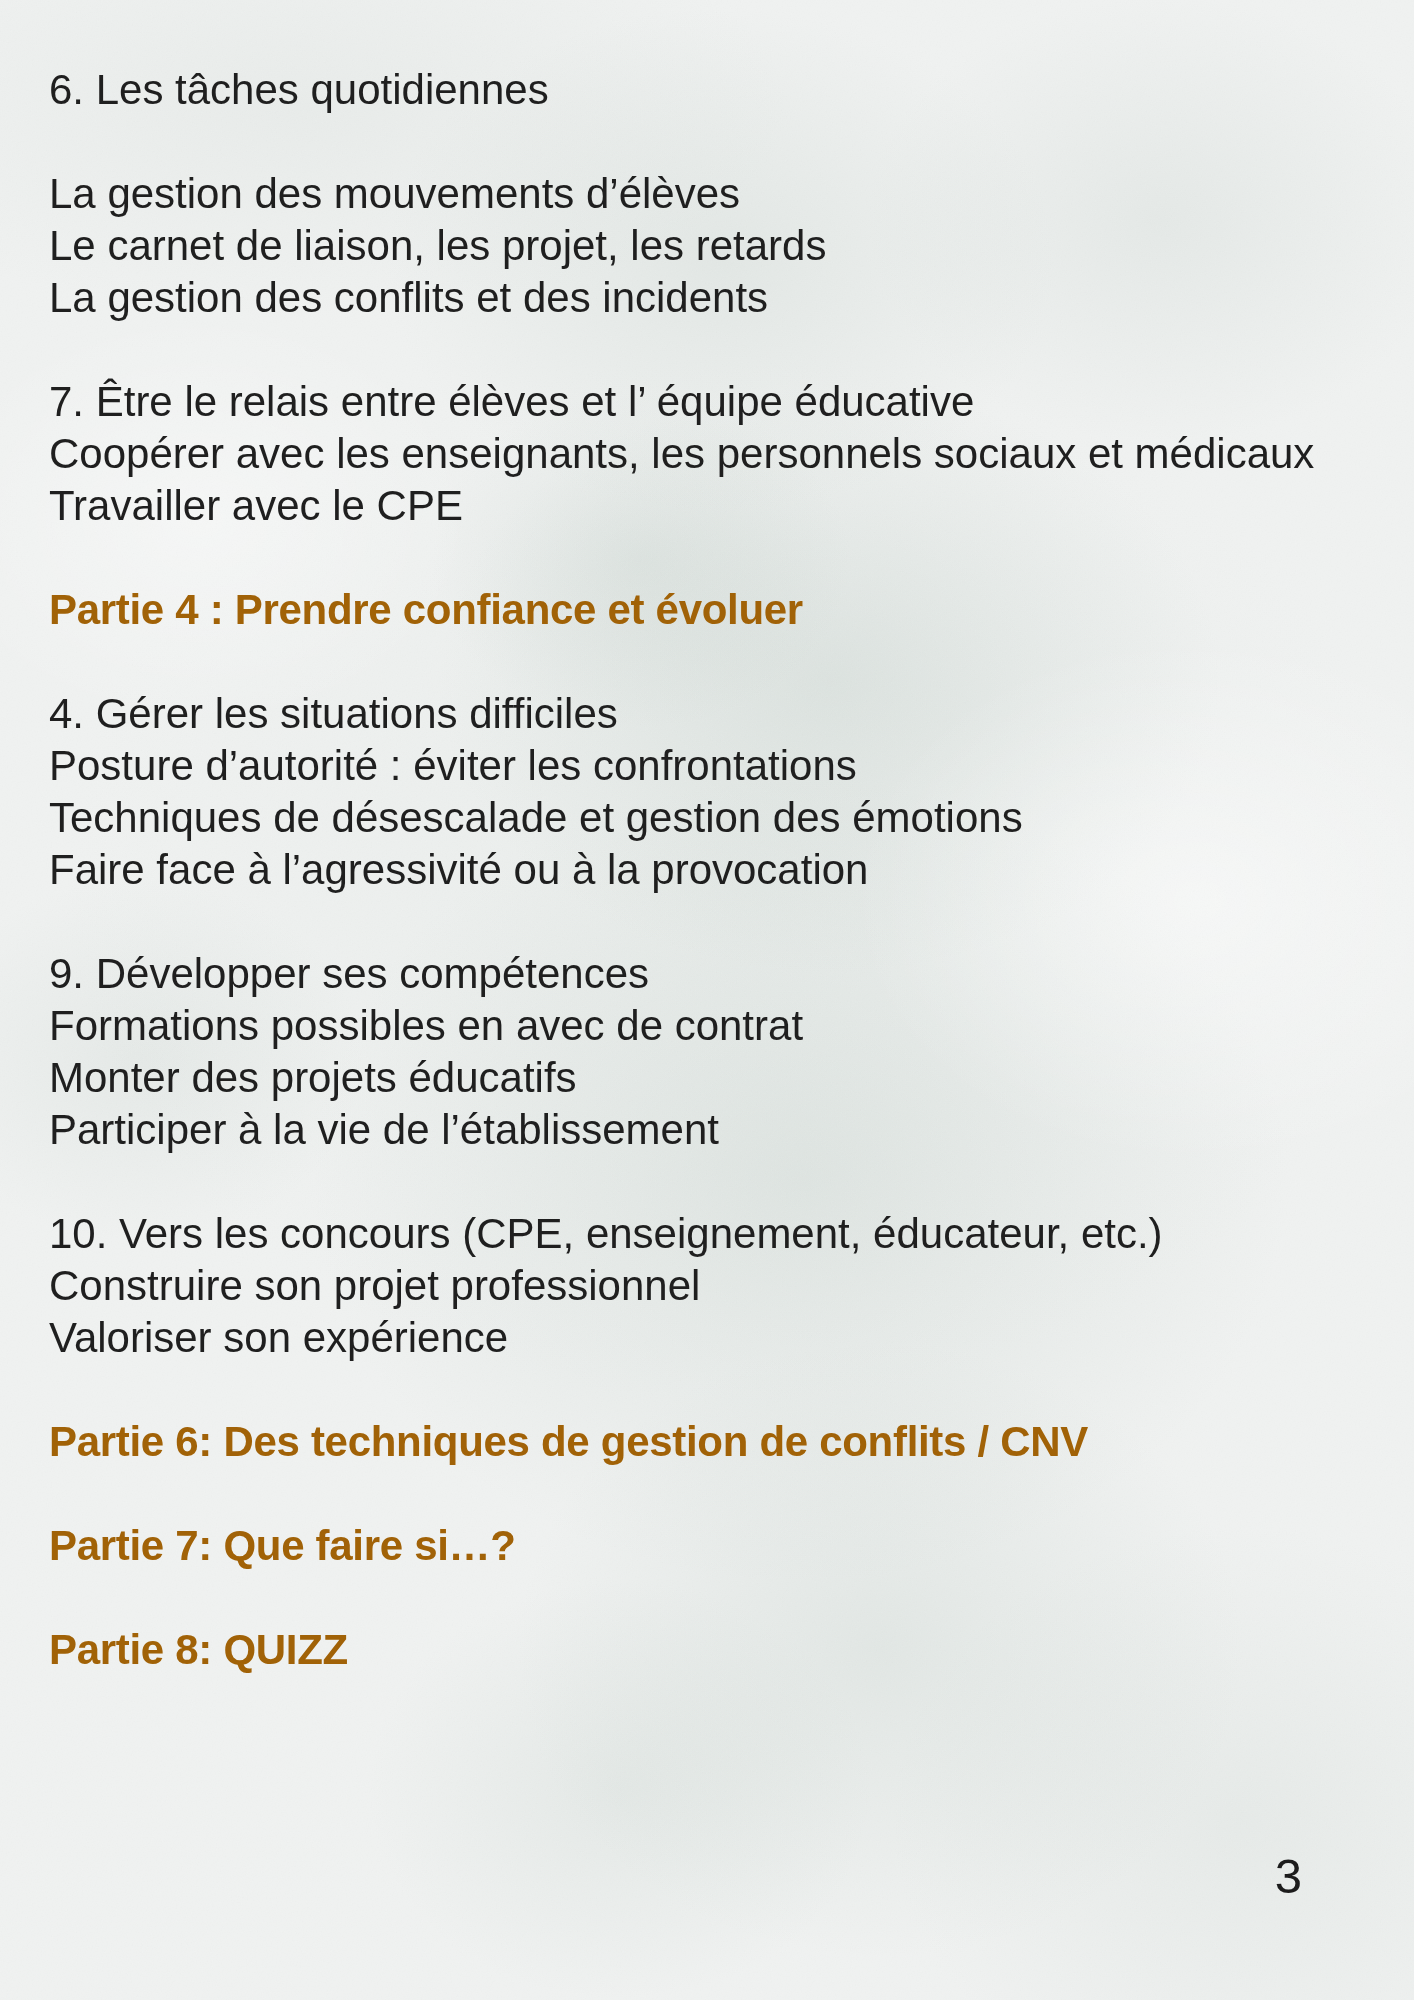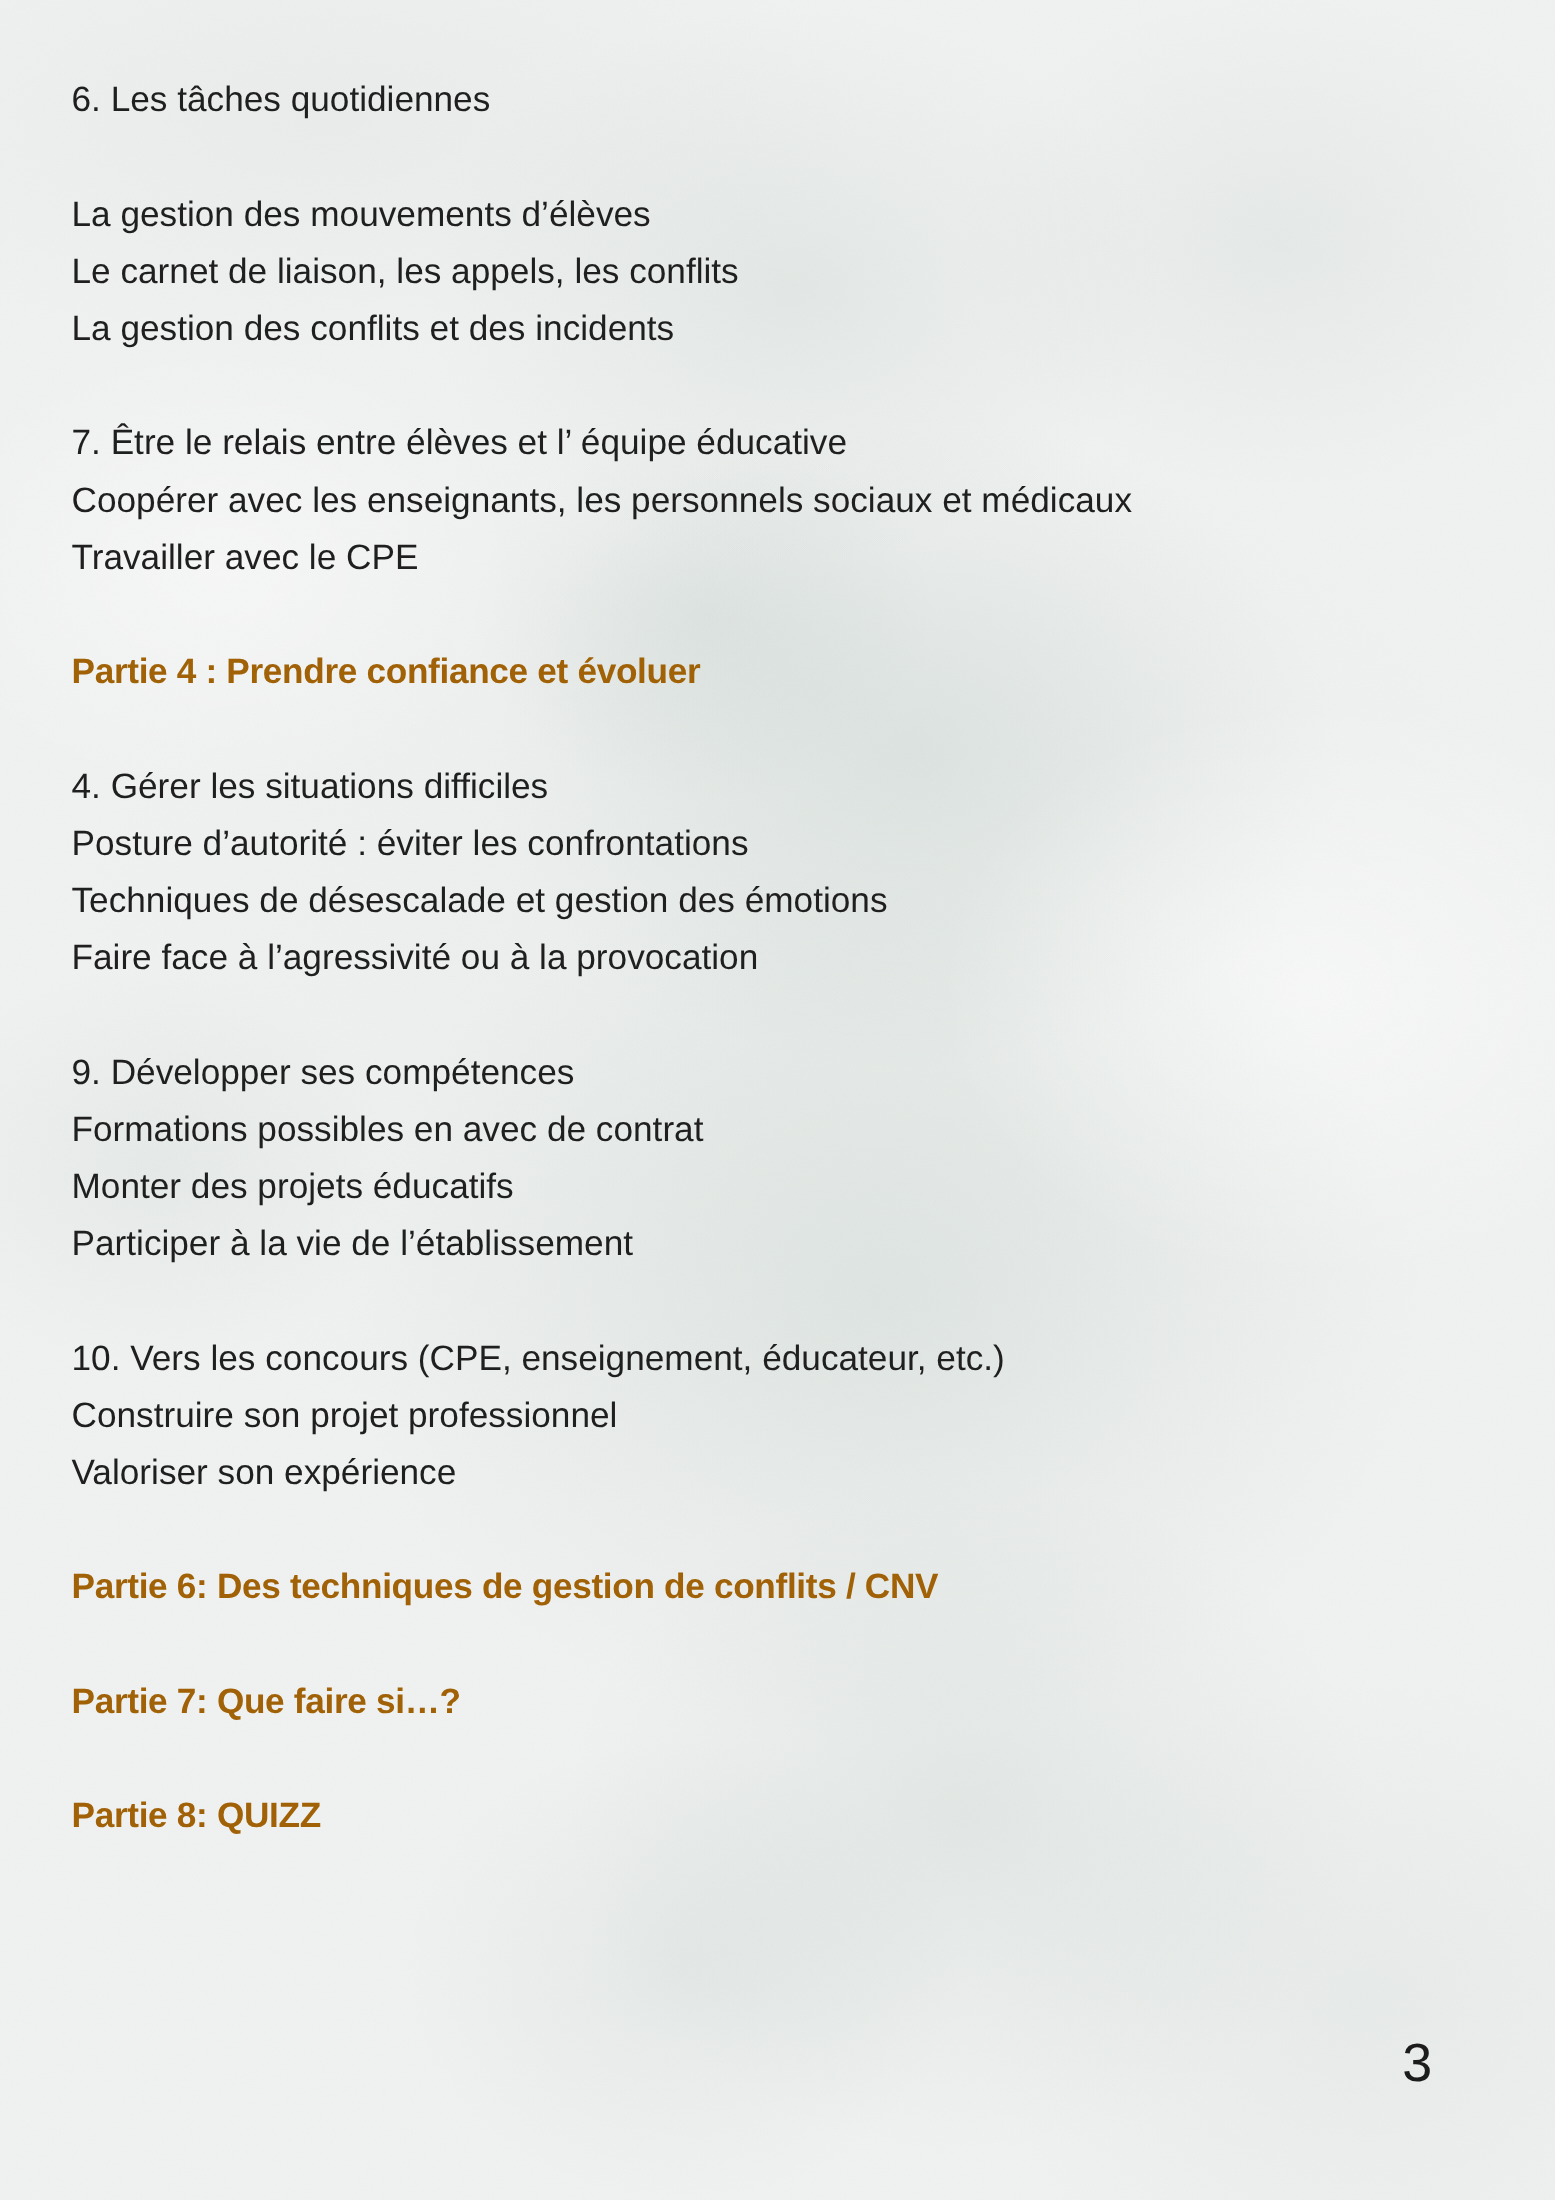--- a/index.html
+++ b/index.html
@@ -44,23 +44,23 @@
     inset: 0;
     width: 100%;
     height: 100%;
     pointer-events: none;
   }
   .content {
     position: absolute;
     top: 0;
     left: 0;
     right: 0;
-    padding: 64px 40px 0 65px;
+    padding: 64px 40px 0 49px;
     color: #1f1f1f;
-    font-size: 32px;
+    font-size: 42px;
     line-height: 52px;
   }
   .group {
     margin: 0 0 52px 0;
   }
   .line {
     margin: 0;
     white-space: pre-wrap;      
   }
   .bold .line {
@@ -96,21 +96,21 @@
   </svg>
 
   <main class="content">
 
     <section class="group">
       <p class="line">6. Les tâches quotidiennes</p>
     </section>
 
     <section class="group">
       <p class="line">La gestion des mouvements d’élèves</p>
-      <p class="line">Le carnet de liaison, les appels, les conflits</p>
+      <p class="line">Le carnet de liaison, les projet, les retards</p>
       <p class="line">La gestion des conflits et des incidents</p>
     </section>
 
     <section class="group">
       <p class="line">7. Être le relais entre élèves et l’ équipe éducative</p>
       <p class="line">Coopérer avec les enseignants, les personnels sociaux et médicaux</p>
       <p class="line">Travailler avec le CPE</p>
     </section>
 
     <section class="group bold">

